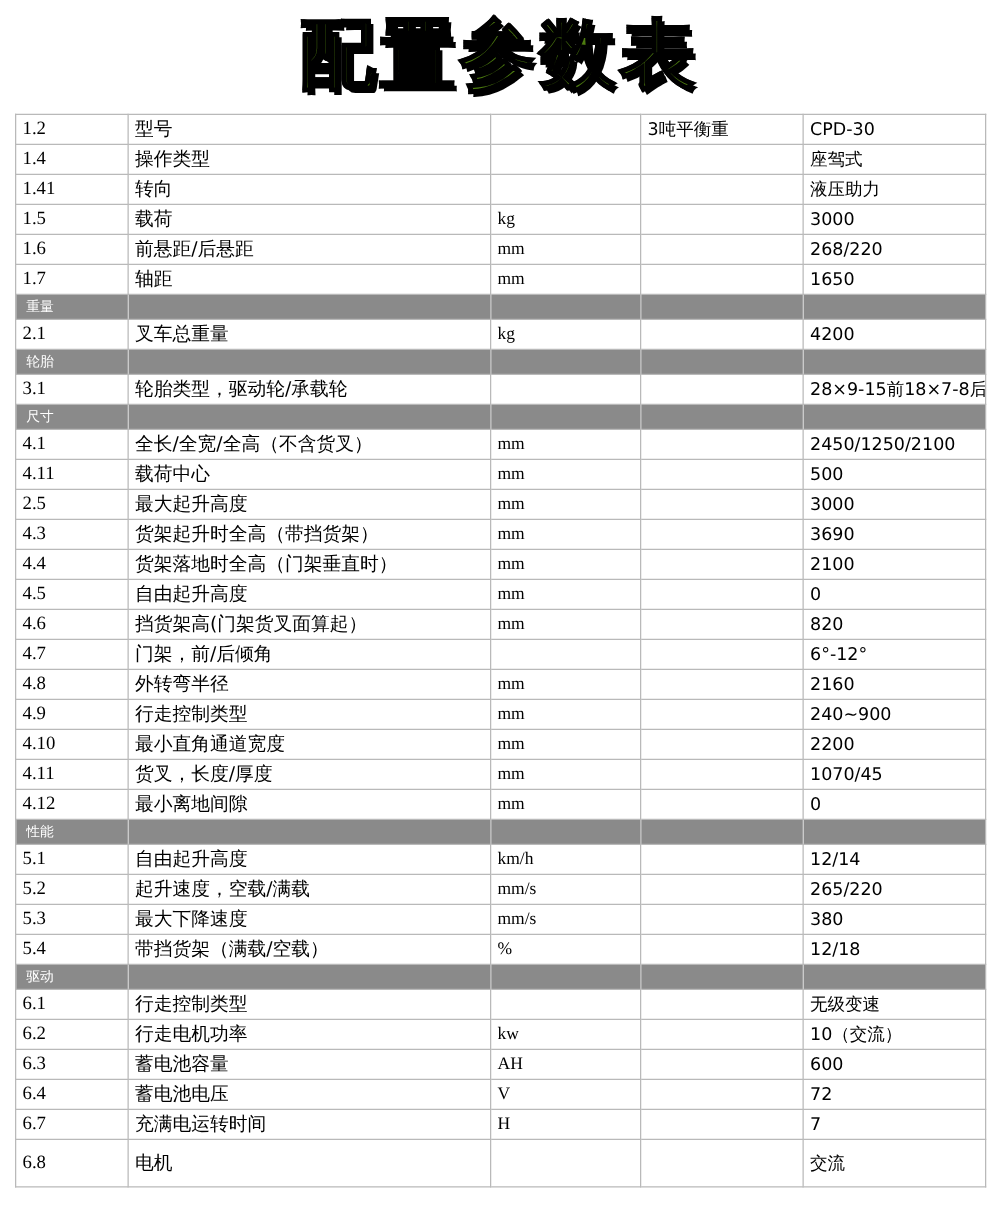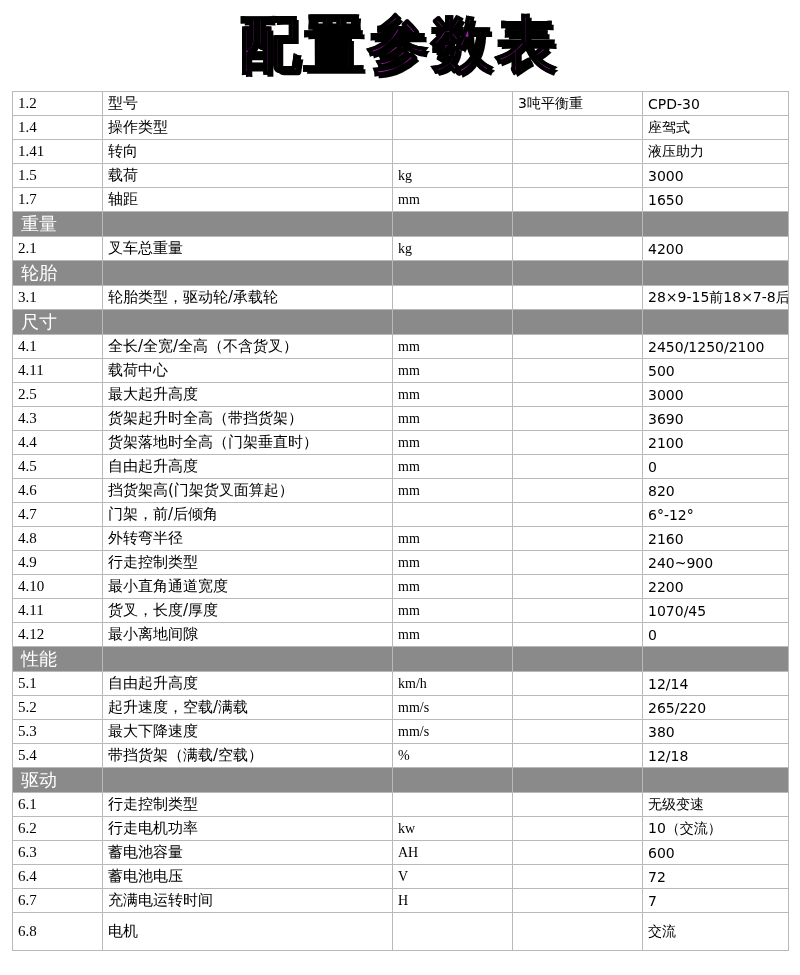--- a/index.html
+++ b/index.html
@@ -24,21 +24,21 @@
     text-align: center;
     padding-top: 10px;
     padding-bottom: 12px;
   }
   .title {
     display: inline-block;
     font-family: "DejaVu Sans", sans-serif;
     font-size: 60px;
     font-weight: bold;
     letter-spacing: 4px;
-    color: #a21caf;
+    color: #4d7c0f;
     -webkit-text-stroke: 2px #000000;
     text-shadow:
       3px 3px 0 #000,
       -1px -1px 0 #000,
       1px -1px 0 #000,
       -1px 1px 0 #000;
     line-height: 1.15;
   }
   .table-wrap {
     padding: 0 12px;
@@ -65,21 +65,21 @@
   .c-val1   { width: 130px; font-family: "Liberation Serif", serif; font-size: 14px; padding-left: 6px; }
   .c-val2   { width: 146px; font-family: "Liberation Serif", serif; font-size: 14px; padding-left: 6px; }
 
   tr.section td {
     background: #8a8a8a;
     color: #ffffff;
     font-weight: normal;
     height: 20px;
     padding-top: 0;
     padding-bottom: 0;
-    font-size: 18px;
+    font-size: 11px;
   }
   tr.section td.c-code {
     padding-left: 8px;
   }
   tr.tall td {
     height: 38px;
   }
   .cjk {
     font-family: "DejaVu Sans", "Liberation Sans", sans-serif;
     font-size: 15px;
@@ -123,20 +123,27 @@
             <td class="c-val2 val-cjk">液压助力</td>
           </tr>
           <tr>
             <td class="c-code">1.5</td>
             <td class="c-name cjk">载荷</td>
             <td class="c-unit">kg</td>
             <td class="c-val1 val-cjk"></td>
             <td class="c-val2 val-cjk">3000</td>
           </tr>
           <tr>
+            <td class="c-code">1.6</td>
+            <td class="c-name cjk">前悬距/后悬距</td>
+            <td class="c-unit">mm</td>
+            <td class="c-val1 val-cjk"></td>
+            <td class="c-val2 val-cjk">268/220</td>
+          </tr>
+          <tr>
             <td class="c-code">1.7</td>
             <td class="c-name cjk">轴距</td>
             <td class="c-unit">mm</td>
             <td class="c-val1 val-cjk"></td>
             <td class="c-val2 val-cjk">1650</td>
           </tr>
           <tr class="section">
             <td class="c-code cjk">重量</td>
             <td class="c-name"></td>
             <td class="c-unit"></td>

